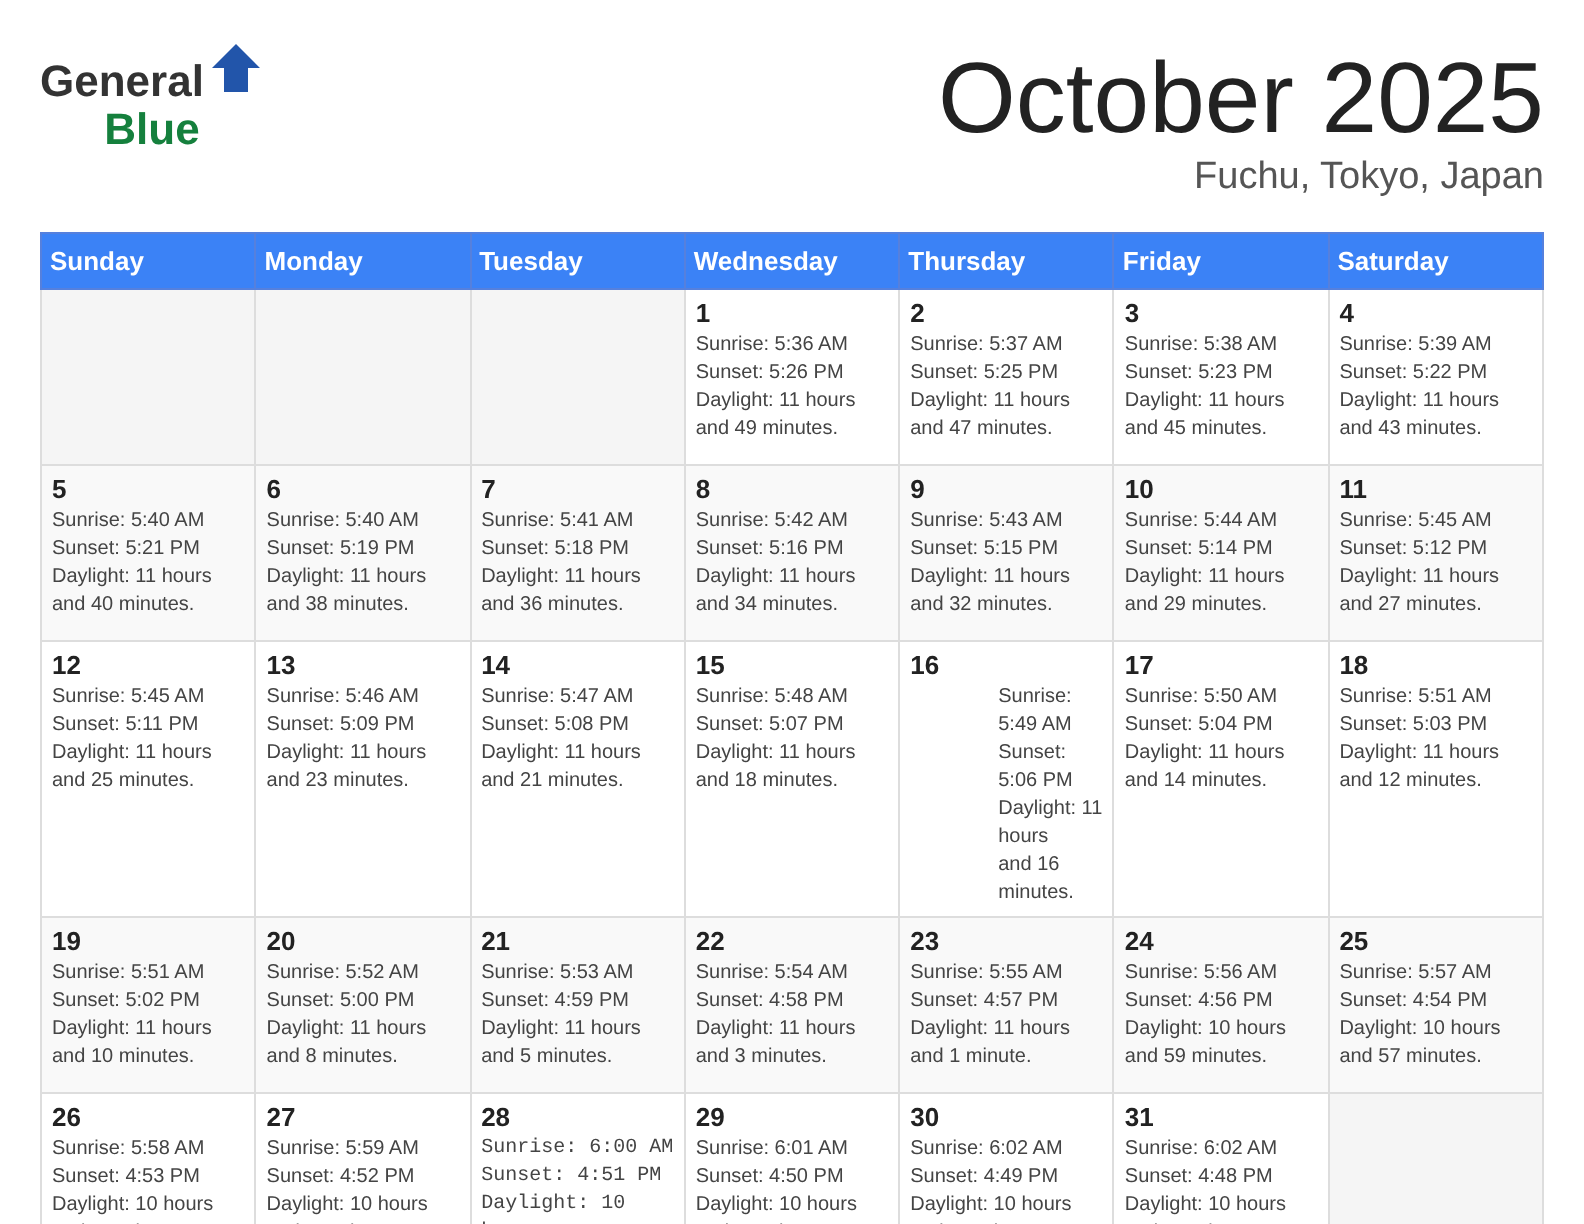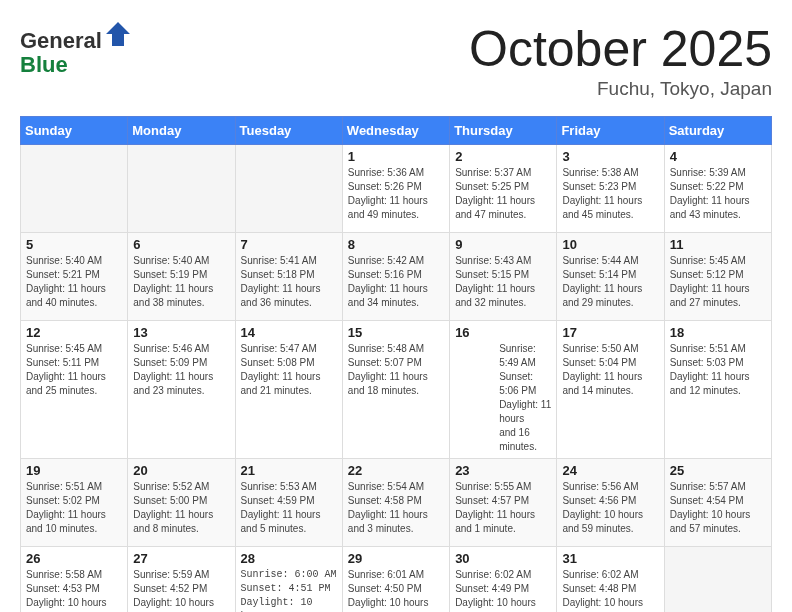--- a/index.html
+++ b/index.html
@@ -12,20 +12,21 @@
     }
     .header {
       display: flex;
       justify-content: space-between;
       align-items: flex-start;
       margin-bottom: 16px;
     }
     .logo {
       display: flex;
       align-items: center;
+      text-align: center;
     }
     .logo-text {
       font-size: 22px;
       font-weight: bold;
       line-height: 1.1;
     }
     .logo-general { color: #333; }
     .logo-blue { color: #15803d; }
     .logo-icon {
       width: 28px;

